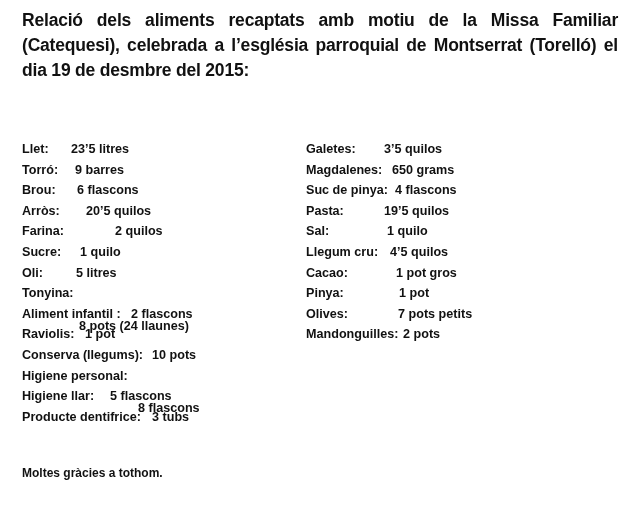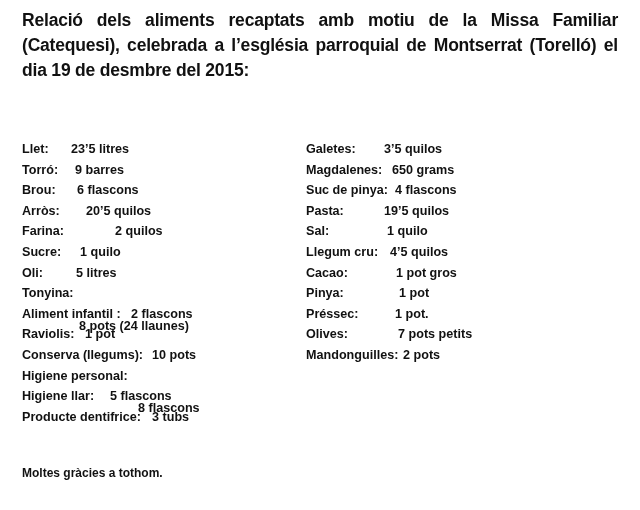--- a/index.html
+++ b/index.html
@@ -118,24 +118,20 @@
     </div>
     <div class="row">
       <span class="lbl">Cacao:</span>
       <span class="val" style="left: 90px;">1 pot gros</span>
     </div>
     <div class="row">
       <span class="lbl">Pinya:</span>
       <span class="val" style="left: 93px;">1 pot</span>
     </div>
     <div class="row">
-      <span class="lbl">Préssec:</span>
-      <span class="val" style="left: 89px;">1 pot.</span>
-    </div>
-    <div class="row">
       <span class="lbl">Olives:</span>
       <span class="val" style="left: 92px;">7 pots petits</span>
     </div>
     <div class="row">
       <span class="lbl">Mandonguilles:</span>
       <span class="val" style="left: 97px;">2 pots</span>
     </div>
   </div>
 
 <div class="thanks">Moltes gràcies a tothom.</div>

